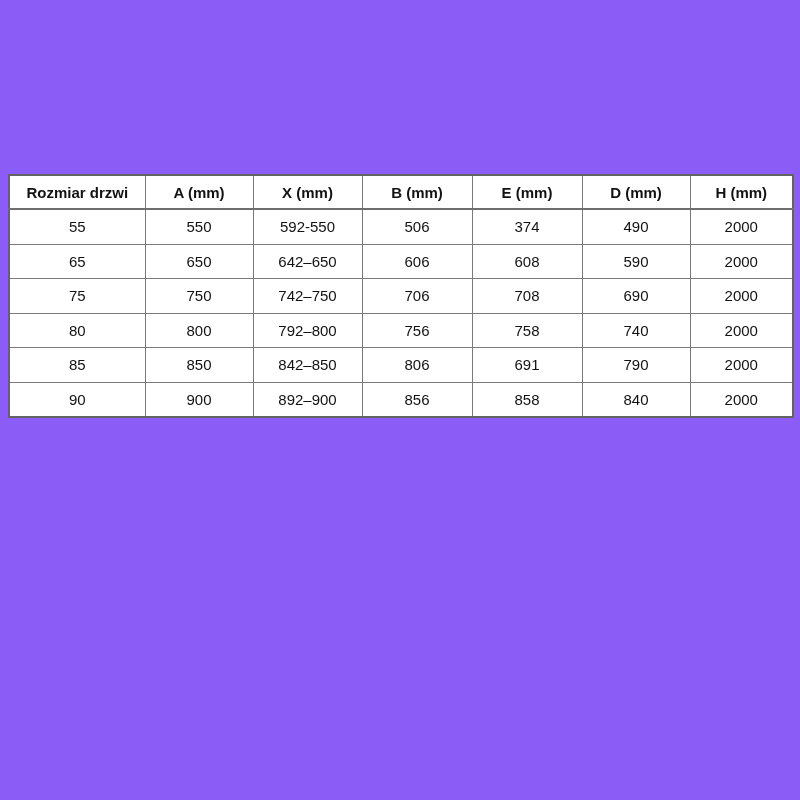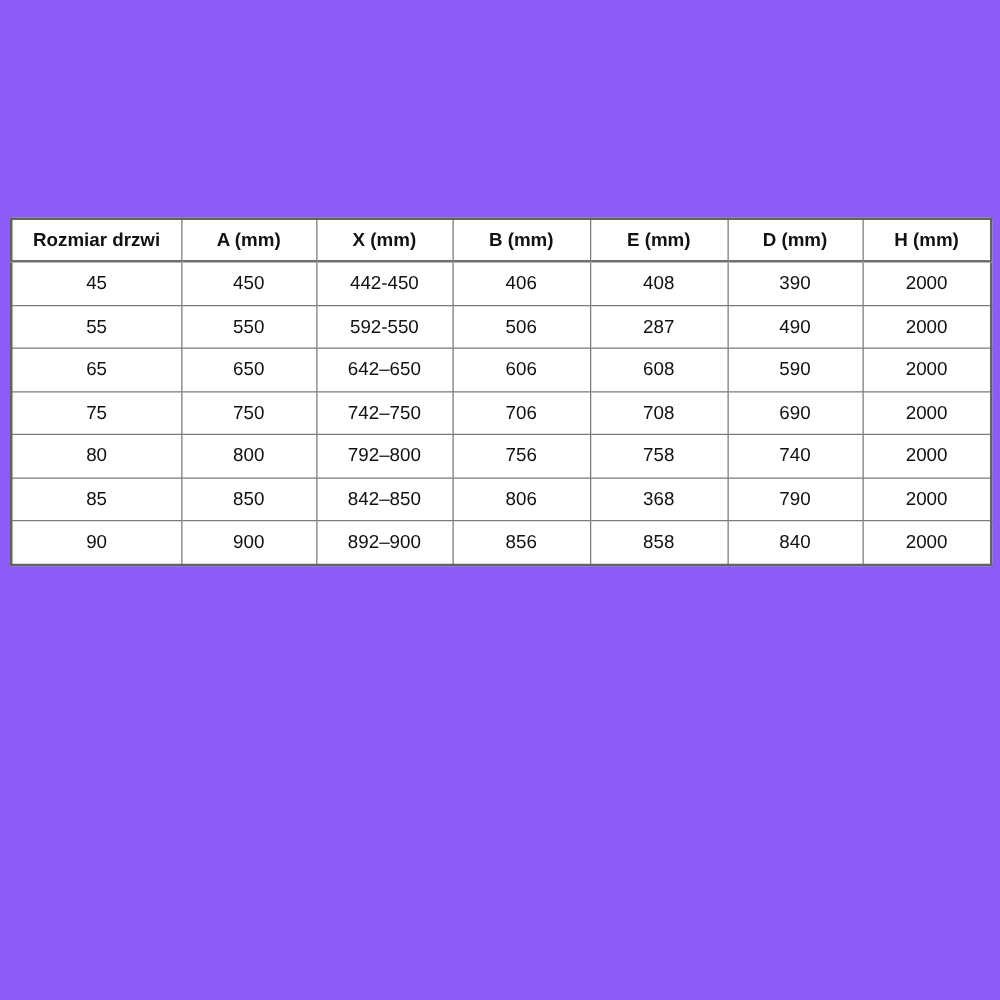--- a/index.html
+++ b/index.html
@@ -69,34 +69,25 @@
         <th>A (mm)</th>
         <th>X (mm)</th>
         <th>B (mm)</th>
         <th>E (mm)</th>
         <th>D (mm)</th>
         <th>H (mm)</th>
       </tr>
     </thead>
     <tbody>
       <tr>
-        <td>45</td>
-        <td>450</td>
-        <td>442-450</td>
-        <td>406</td>
-        <td>408</td>
-        <td>390</td>
-        <td>2000</td>
-      </tr>
-      <tr>
         <td>55</td>
         <td>550</td>
         <td>592-550</td>
         <td>506</td>
-        <td>287</td>
+        <td>374</td>
         <td>490</td>
         <td>2000</td>
       </tr>
       <tr>
         <td>65</td>
         <td>650</td>
         <td>642–650</td>
         <td>606</td>
         <td>608</td>
         <td>590</td>
@@ -118,21 +109,21 @@
         <td>756</td>
         <td>758</td>
         <td>740</td>
         <td>2000</td>
       </tr>
       <tr>
         <td>85</td>
         <td>850</td>
         <td>842–850</td>
         <td>806</td>
-        <td>368</td>
+        <td>691</td>
         <td>790</td>
         <td>2000</td>
       </tr>
       <tr>
         <td>90</td>
         <td>900</td>
         <td>892–900</td>
         <td>856</td>
         <td>858</td>
         <td>840</td>

